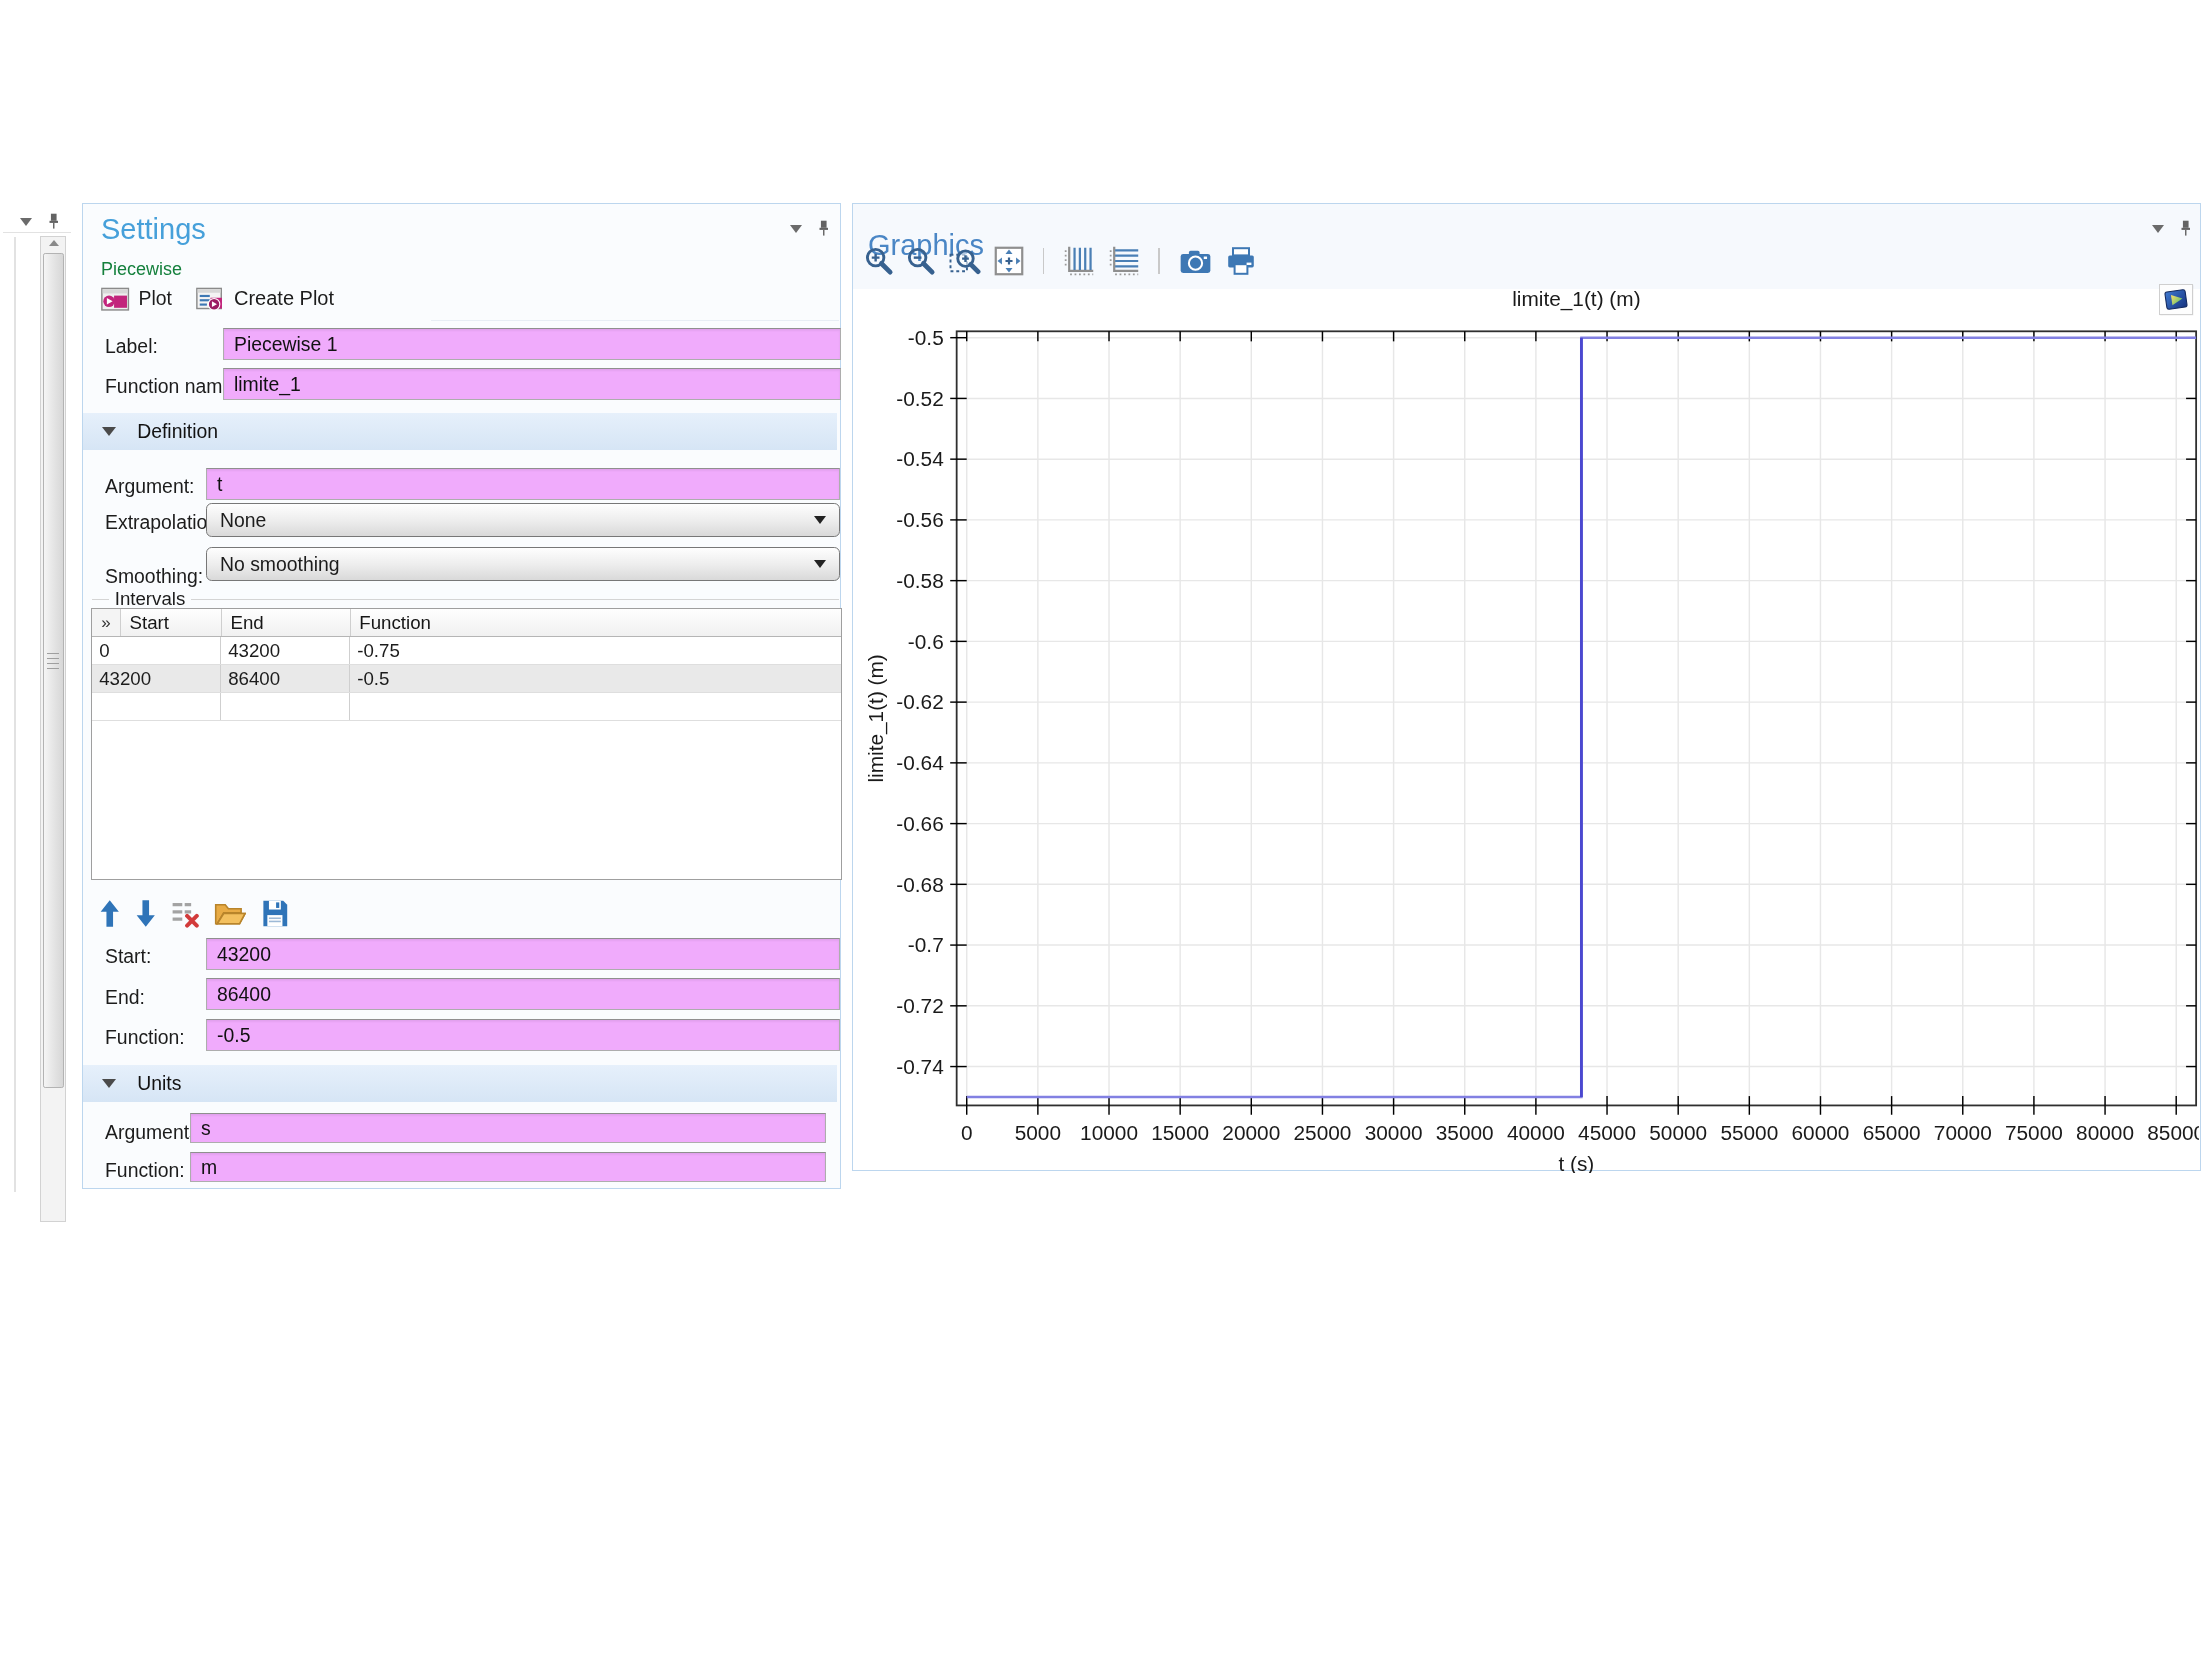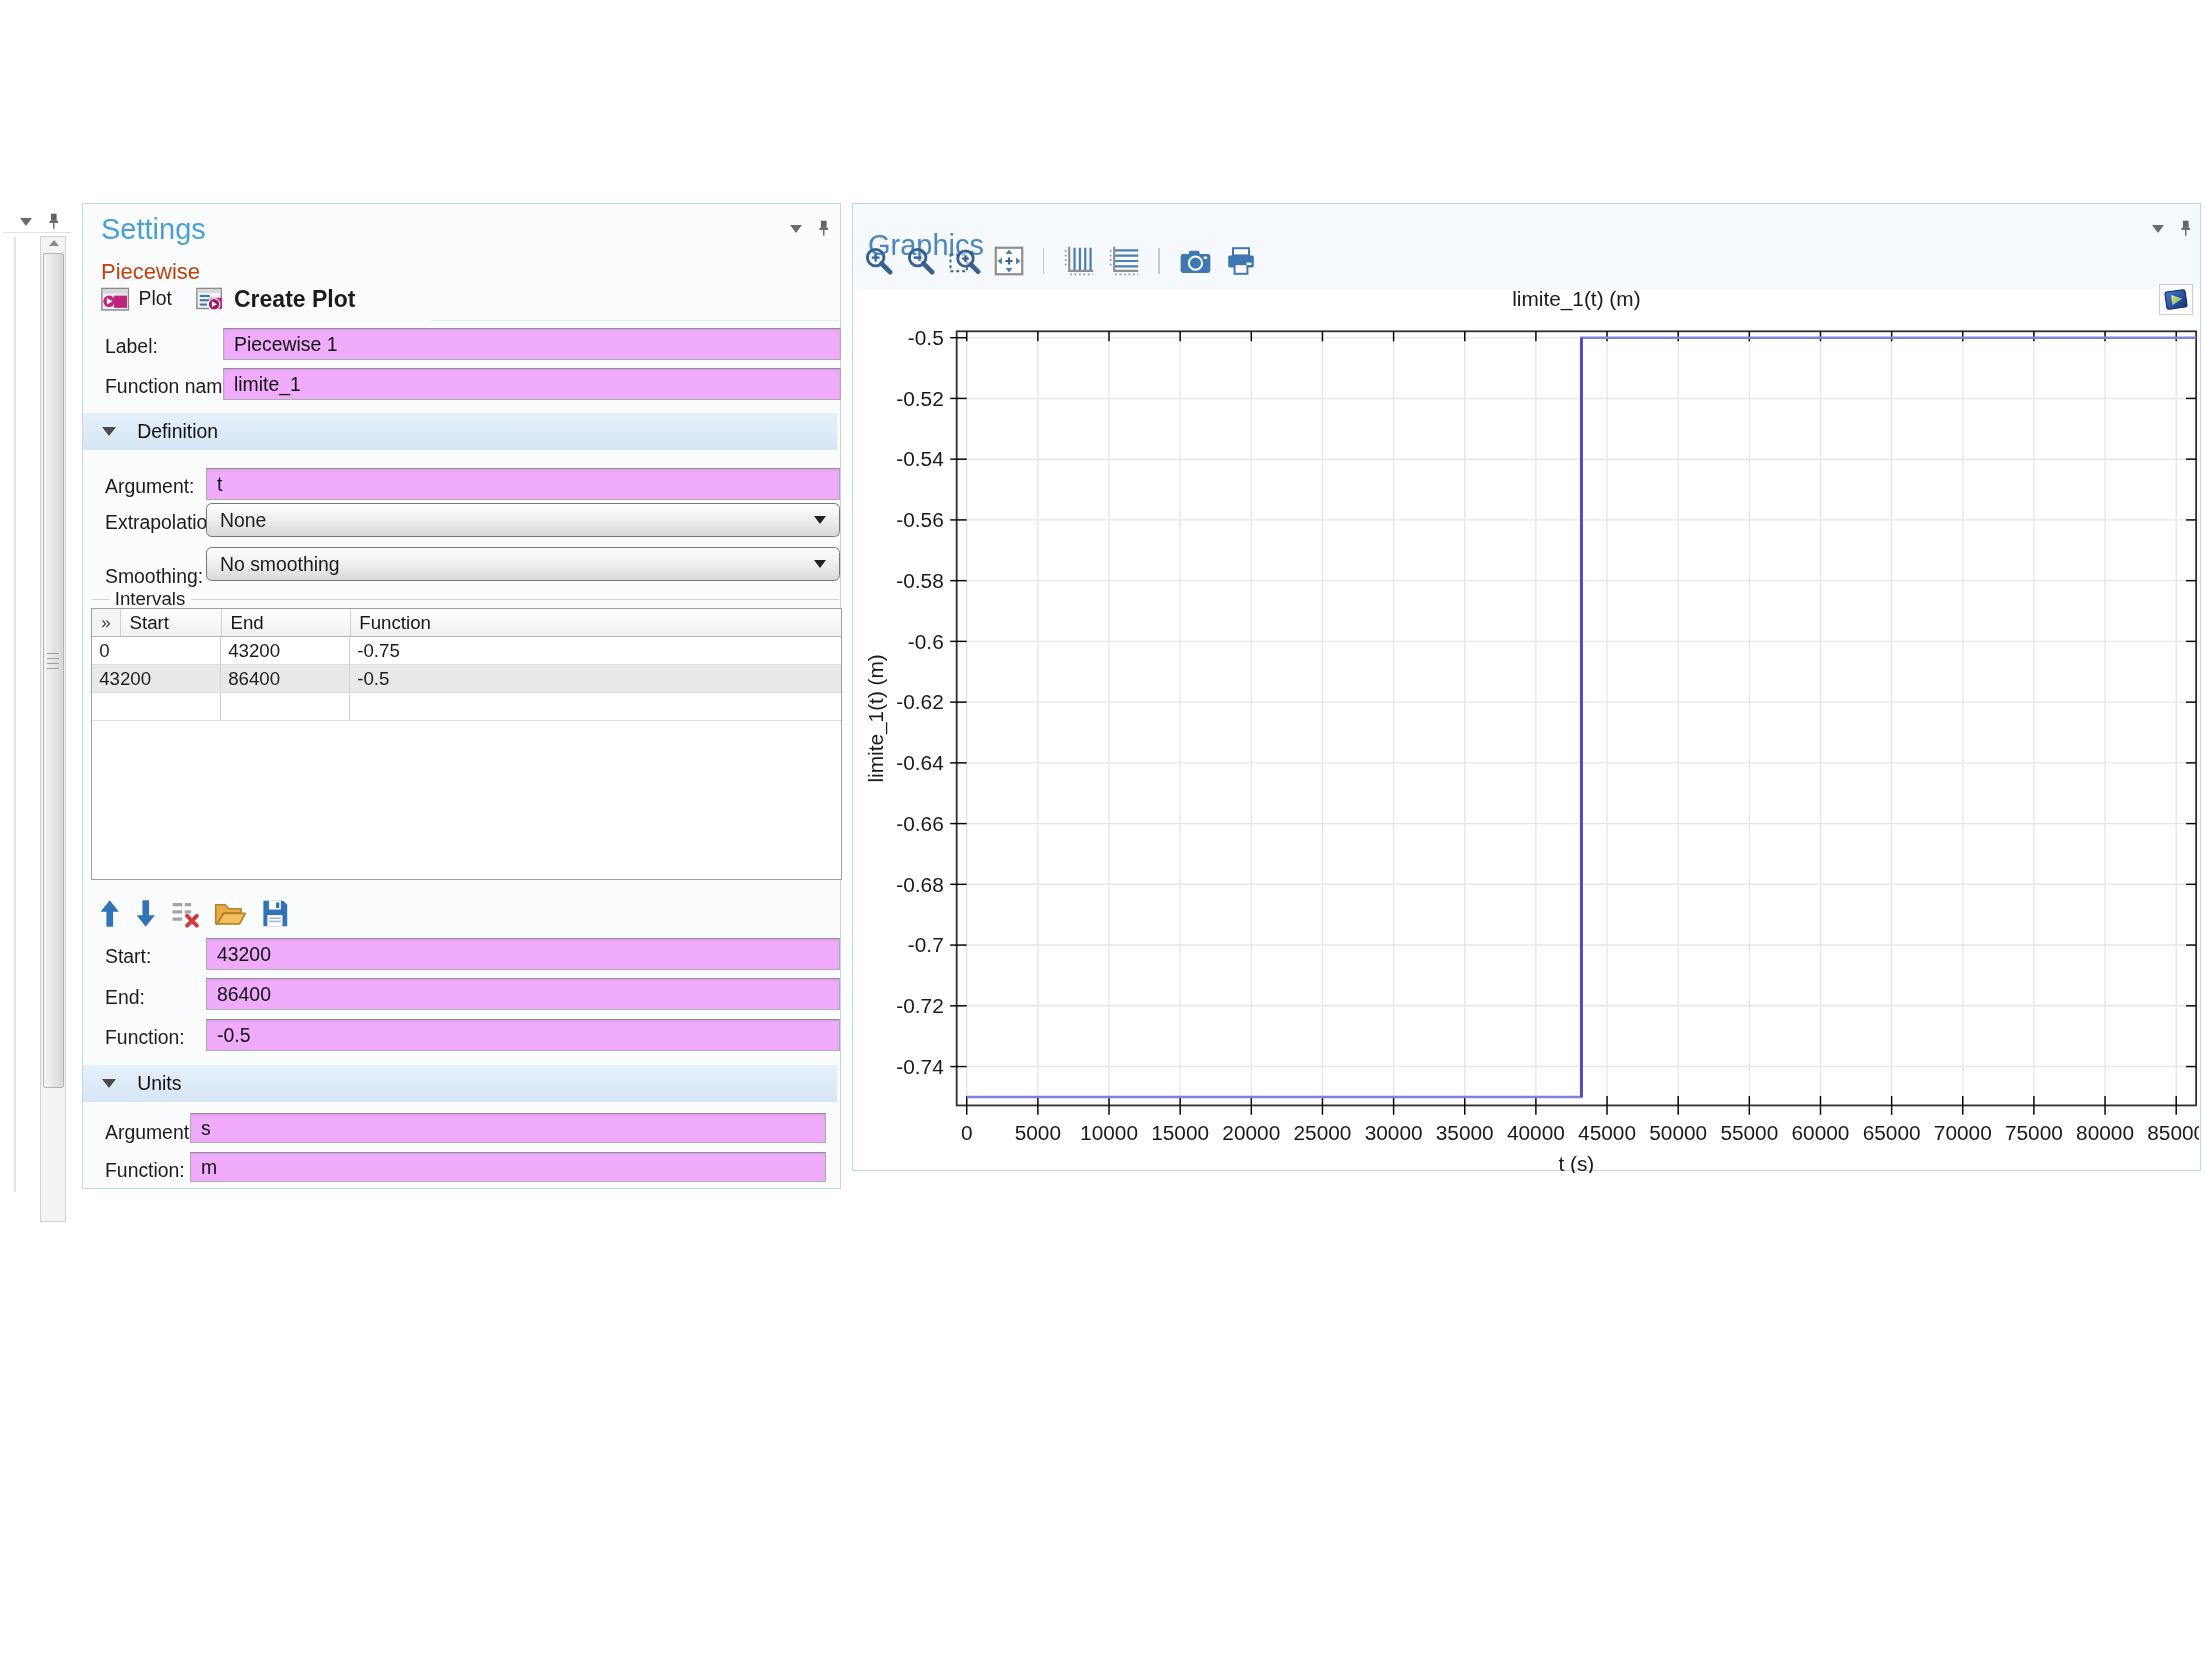--- a/index.html
+++ b/index.html
@@ -4,21 +4,21 @@
 <style>
   html,body{margin:0;padding:0;background:#fff;}
   .page{position:relative;width:2205px;height:1514px;background:#fff;overflow:hidden;
         font-family:"Liberation Sans","DejaVu Sans",sans-serif;color:#1c1c1c;}
   .abs{position:absolute;}
 
   
   .panel{position:absolute;background:#fafcfe;border:1.4px solid #bcd6ee;box-sizing:border-box;}
   .panel-title{position:absolute;font-size:29px;color:#46a0da;}
   .gfx-title{color:#4a86c5;}
-  .subtitle{position:absolute;font-size:22px;color:#c2410c;}
+  .subtitle{position:absolute;font-size:18px;color:#15803d;}
 
   .winctl{position:absolute;display:flex;gap:16px;align-items:center;}
   .chev{width:0;height:0;border-left:6.5px solid transparent;border-right:6.5px solid transparent;
         border-top:8px solid #6b6b6b;}
   .pin{width:11.5px;height:17px;}
 
   
   .row-label{position:absolute;font-size:19.4px;color:#1c1c1c;white-space:nowrap;}
   .tf{position:absolute;height:32px;box-sizing:border-box;border:0.7px solid #adadad;border-top-color:#8f8f8f;
       background:#f0abfc;font-family:inherit;font-size:19.4px;color:#111;padding:0 10px;
@@ -124,21 +124,21 @@
       <svg width="29" height="24.4" viewBox="0 0 40 34">
         <rect x="1" y="2" width="34" height="28" fill="#f4f4f4" stroke="#8a8a8a" stroke-width="2"></rect>
         <rect x="2" y="3" width="32" height="5" fill="#d7d7d7"></rect>
         <rect x="5" y="11" width="14" height="3" fill="#3e78b4"></rect>
         <rect x="5" y="17" width="14" height="3" fill="#3e78b4"></rect>
         <rect x="5" y="23" width="10" height="3" fill="#3e78b4"></rect>
         <rect x="20" y="15" width="16" height="15" fill="#c2247c"></rect>
         <circle cx="25" cy="24" r="8" fill="#9b1d63" stroke="#fff" stroke-width="1.5"></circle>
         <path d="M22,20 L29,24 L22,28 Z" fill="#fff"></path>
       </svg>
-      <span style="font-size:23px;font-weight:bold;">Create Plot</span>
+      <span style="font-size:20px;">Create Plot</span>
     </div>
   </div>
   <div class="hairline" style="left:431px;top:320px;width:408px;height:1.4px;background:#e7edf4;"></div>
 
   <div class="row-label" style="left:105px;top:335px;">Label:</div>
   <input class="tf" style="left: 223px; top: 328px; width: 618px;" value="Piecewise 1">
   <div class="row-label" style="left:105px;top:375px;">Function name:</div>
   <input class="tf" style="left: 223px; top: 368px; width: 618px;" value="limite_1">
 
   <div class="sect" style="top:413px;">

